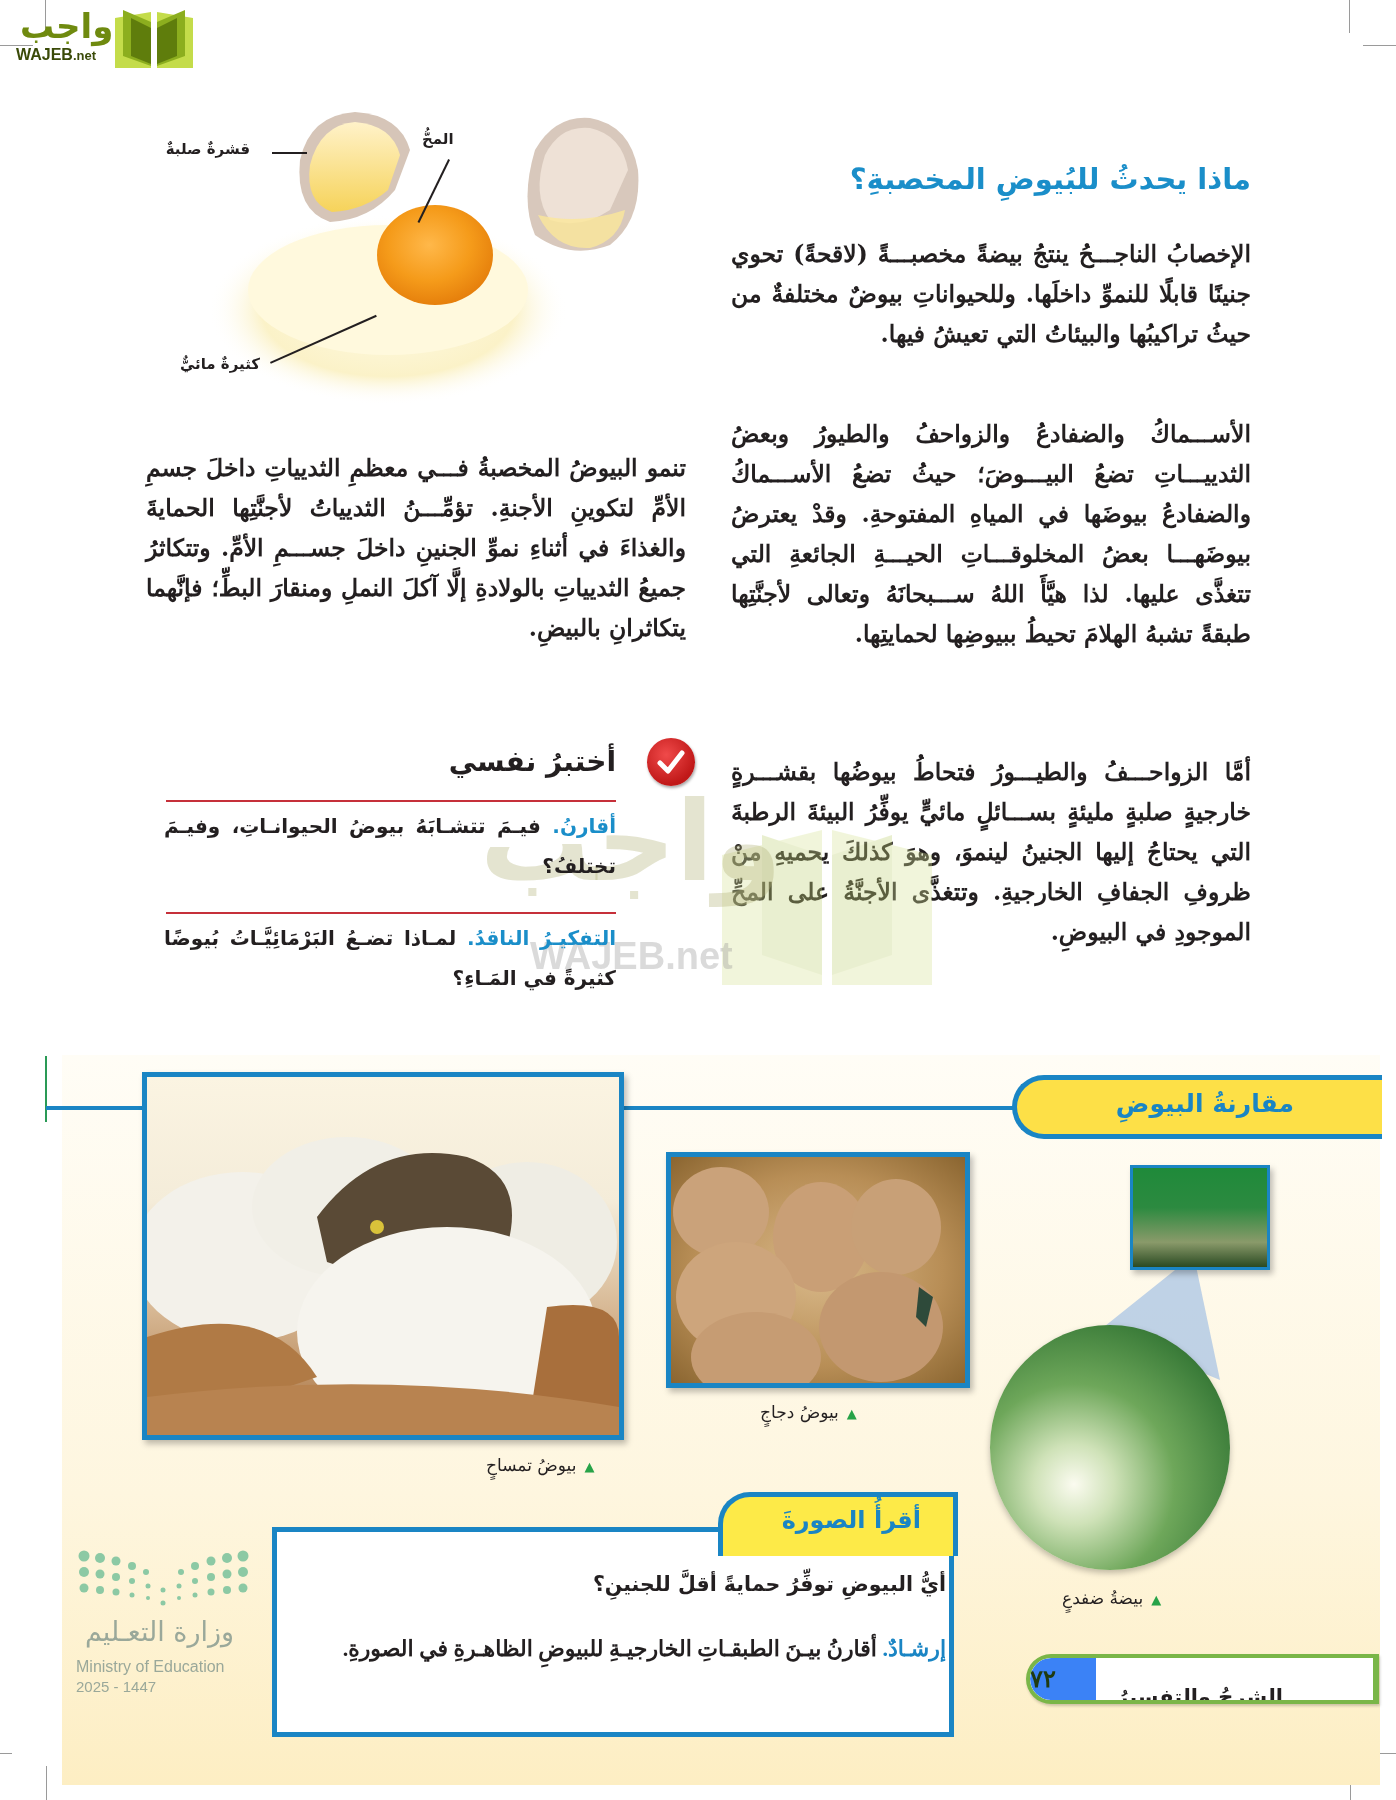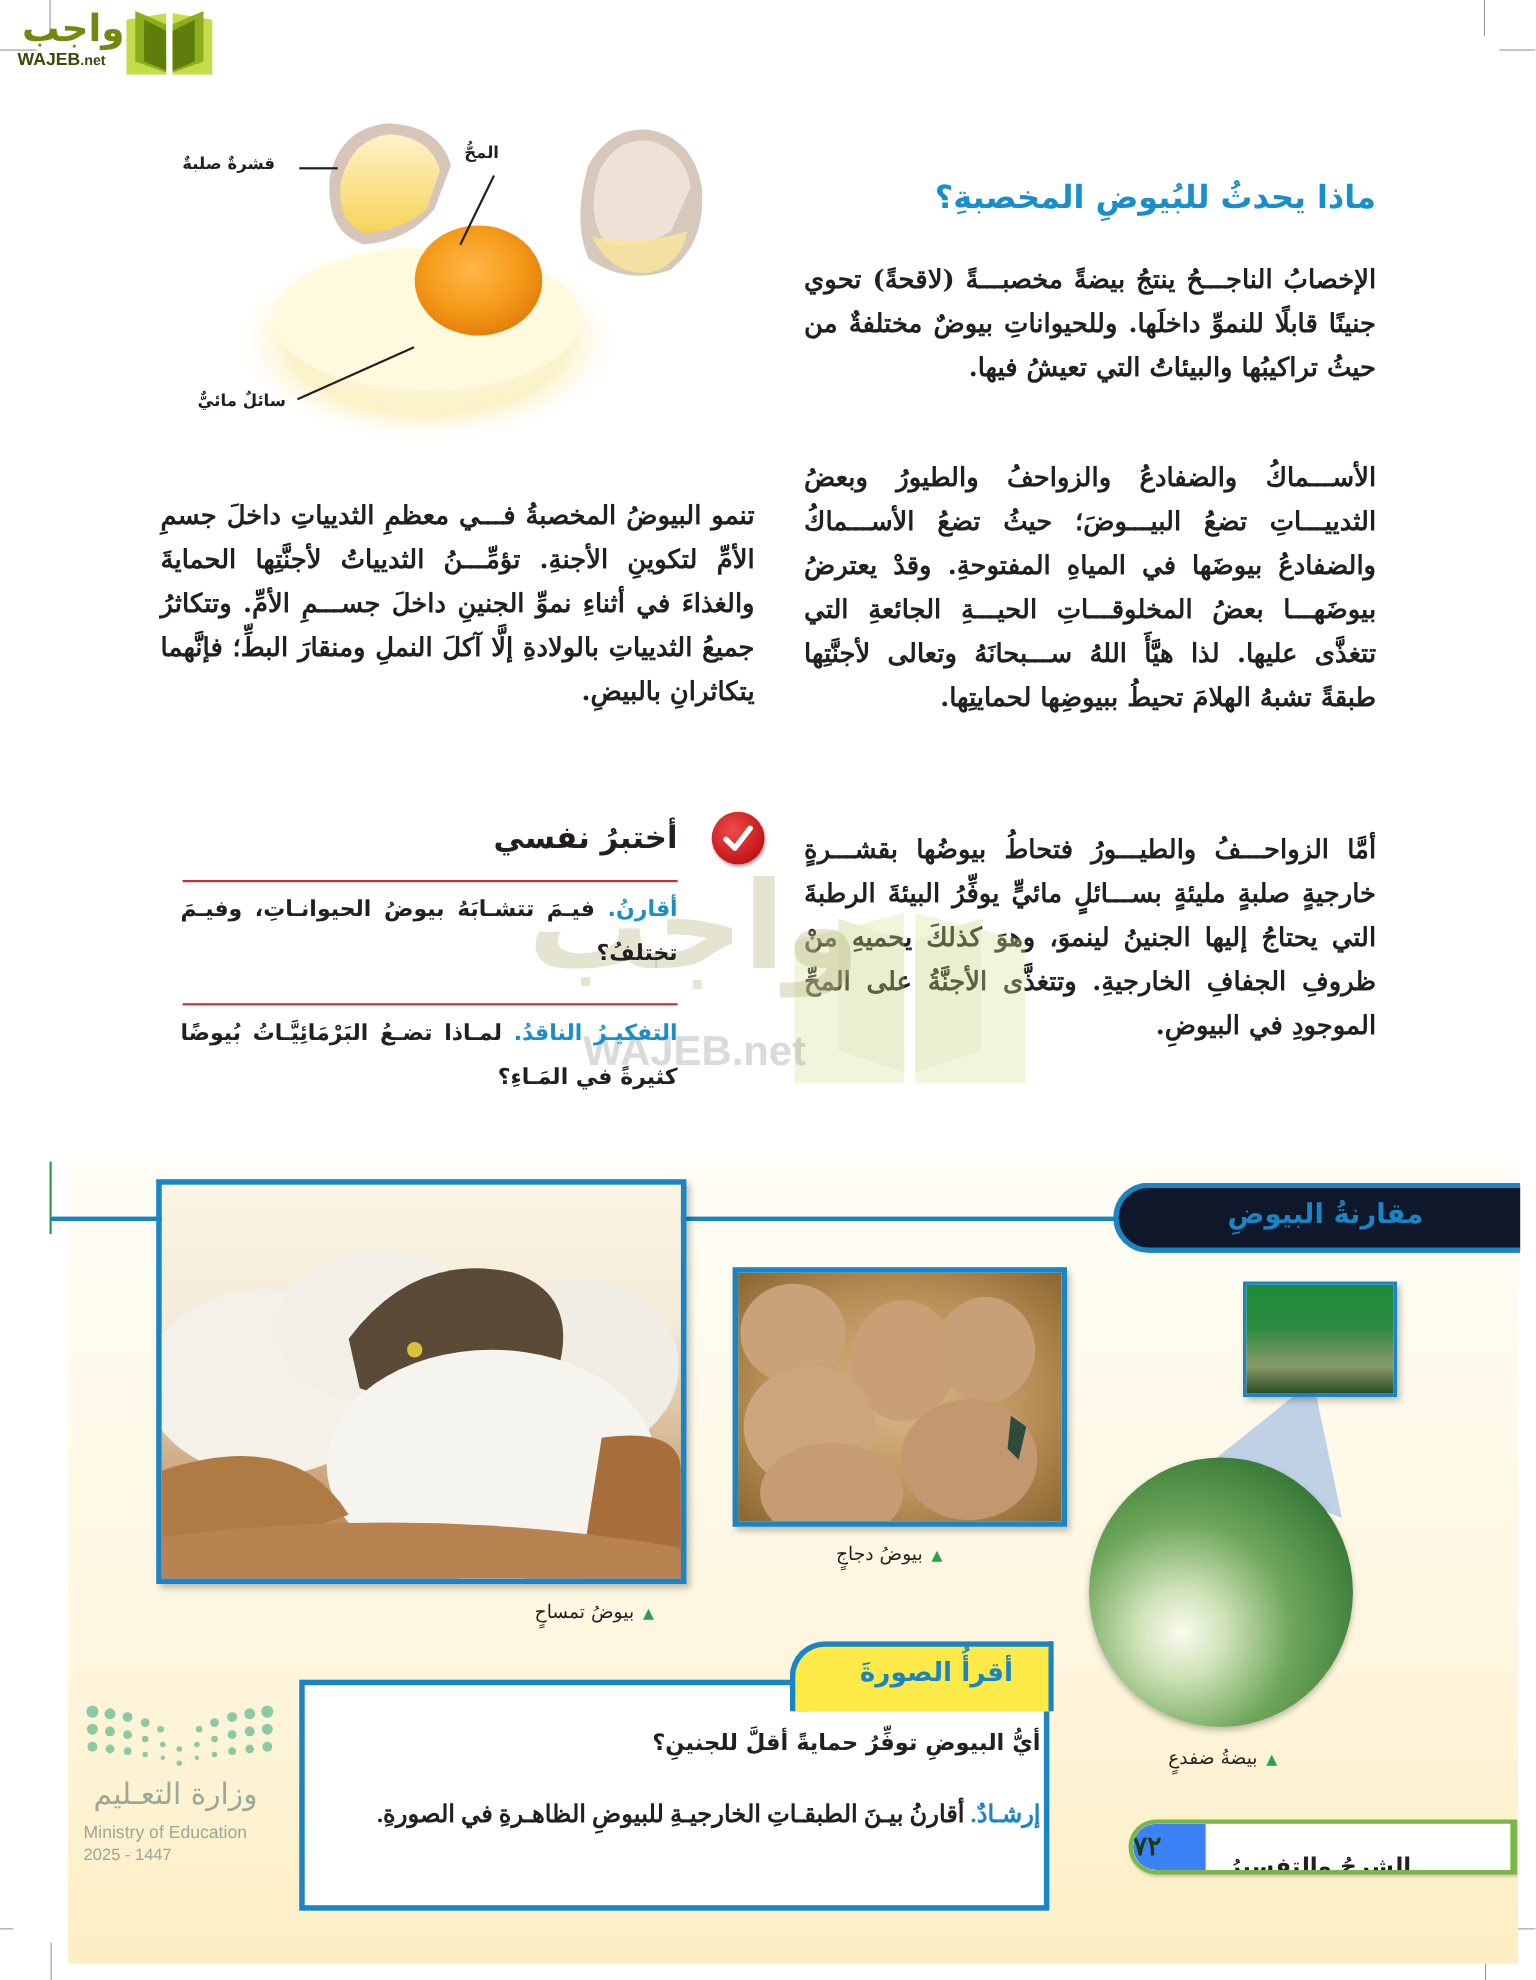--- a/index.html
+++ b/index.html
@@ -40,21 +40,21 @@
   
   .wm-book { position: absolute; left: 722px; top: 815px; width: 210px; height: 170px; opacity: .35; }
   .wm-ar { position: absolute; left: 480px; top: 778px; font-weight: bold; font-size: 110px; color: rgba(178,178,120,.35); direction: rtl; }
   .wm-en { position: absolute; left: 530px; top: 935px; font-family: "Liberation Sans", sans-serif; font-weight: bold; font-size: 38px; color: rgba(150,150,150,.35); direction: ltr; }
 
   
   .cream { position: absolute; left: 62px; top: 1055px; width: 1318px; height: 730px; background: linear-gradient(180deg, #fffdf6 0%, #fef6df 60%, #fdeec3 100%); }
   .blue-hline { position: absolute; left: 46px; top: 1106px; width: 1334px; height: 4px; background: #1a85c4; }
   .green-vline { position: absolute; left: 45px; top: 1056px; width: 2px; height: 66px; background: #2a9a56; }
 
-  .tab-banner { position: absolute; left: 1012px; top: 1075px; width: 370px; height: 64px; background: #0f172a; border: 5px solid #1a85c4; border-right: none; border-radius: 34px 0 0 34px; }
+  .tab-banner { position: absolute; left: 1012px; top: 1075px; width: 370px; height: 64px; background: #fde047; border: 5px solid #1a85c4; border-right: none; border-radius: 34px 0 0 34px; }
   .tab-banner span { position: absolute; right: 88px; top: 9px; font-weight: bold; font-size: 25px; color: #1a85c4; }
 
   .photo { position: absolute; border: 5px solid #1a85c4; box-shadow: 3px 4px 6px rgba(0,0,0,.25); overflow: hidden; }
   .croc { left: 142px; top: 1072px; width: 482px; height: 368px; background: linear-gradient(180deg, #fbf4e2 0%, #f4ecd9 35%, #d7b894 65%, #a8703e 100%); }
   .hen { left: 666px; top: 1152px; width: 304px; height: 236px; background: radial-gradient(ellipse at 50% 50%, #d9b98a 0%, #b88e56 60%, #8a6530 100%); }
   .frog-small { left: 1130px; top: 1165px; width: 140px; height: 105px; border-width: 3px; background: linear-gradient(180deg, #1f8a3a 0%, #2c8a40 40%, #8a9a6a 75%, #2a4a22 100%); }
 
   .frog-big { position: absolute; left: 990px; top: 1325px; width: 240px; height: 245px; border-radius: 50%; background: radial-gradient(circle at 35% 65%, #fbfbf0 0%, #cfe2b8 18%, #6ea75a 45%, #3c7d3a 75%, #1d4a1c 100%); box-shadow: 0 3px 6px rgba(0,0,0,.25); }
   .zoom-cone { position: absolute; left: 0; top: 0; }
 
@@ -136,21 +136,21 @@
     <path d="M150 55 Q160 15 195 12 Q232 15 240 45 L228 80 Q205 100 172 102 Q145 92 150 55 Z" fill="url(#shellIn)"></path>
     <ellipse cx="275" cy="145" rx="58" ry="50" fill="url(#yolk)"></ellipse>
     <path d="M375 40 Q395 5 430 8 Q470 15 478 60 Q482 110 450 135 Q410 150 375 125 Q360 90 375 40 Z" fill="#d8c8bc"></path>
     <path d="M385 45 Q400 15 430 18 Q462 25 468 60 L450 100 Q420 120 390 110 Q372 85 385 45 Z" fill="#eee1d6"></path>
     <path d="M378 105 Q420 115 465 100 Q460 130 430 138 Q395 140 378 105 Z" fill="#fbe79a" opacity=".8"></path>
   </svg>
   <span class="egg-label" style="right:450px;top:30px;">قشرةٌ صلبةٌ</span>
   <div class="egg-line" style="left:112px;top:42px;width:35px;"></div>
   <span class="egg-label" style="left:262px;top:20px;">المحُّ</span>
   <div class="egg-line" style="left:290px;top:50px;width:70px;transform:rotate(116deg);"></div>
-  <span class="egg-label" style="right:440px;top:245px;">سائلٌ مائيٌّ</span>
+  <span class="egg-label" style="right:440px;top:245px;">كثيرةٌ مائيٌّ</span>
   <div class="egg-line" style="left:110px;top:252px;width:116px;transform:rotate(-24deg);"></div>
 </div>
 
 <p class="para p4">تنمو البيوضُ المخصبةُ فـــي معظمِ الثديياتِ داخلَ جسمِ الأمِّ لتكوينِ الأجنةِ. تؤمِّـــنُ الثديياتُ لأجنَّتِها الحمايةَ والغذاءَ في أثناءِ نموِّ الجنينِ داخلَ جســـمِ الأمِّ. وتتكاثرُ جميعُ الثديياتِ بالولادةِ إلَّا آكلَ النملِ ومنقارَ البطِّ؛ فإنَّهما يتكاثرانِ بالبيضِ.</p>
 
 <svg class="wm-book" viewBox="0 0 210 170">
   <path d="M0 40 L100 15 L100 170 L0 170 Z" fill="#d8e59a"></path>
   <path d="M210 40 L110 15 L110 170 L210 170 Z" fill="#d8e59a"></path>
   <path d="M40 20 L100 40 L100 160 L40 140 Z" fill="#c3d47a"></path>
   <path d="M170 20 L110 40 L110 160 L170 140 Z" fill="#c3d47a"></path>

